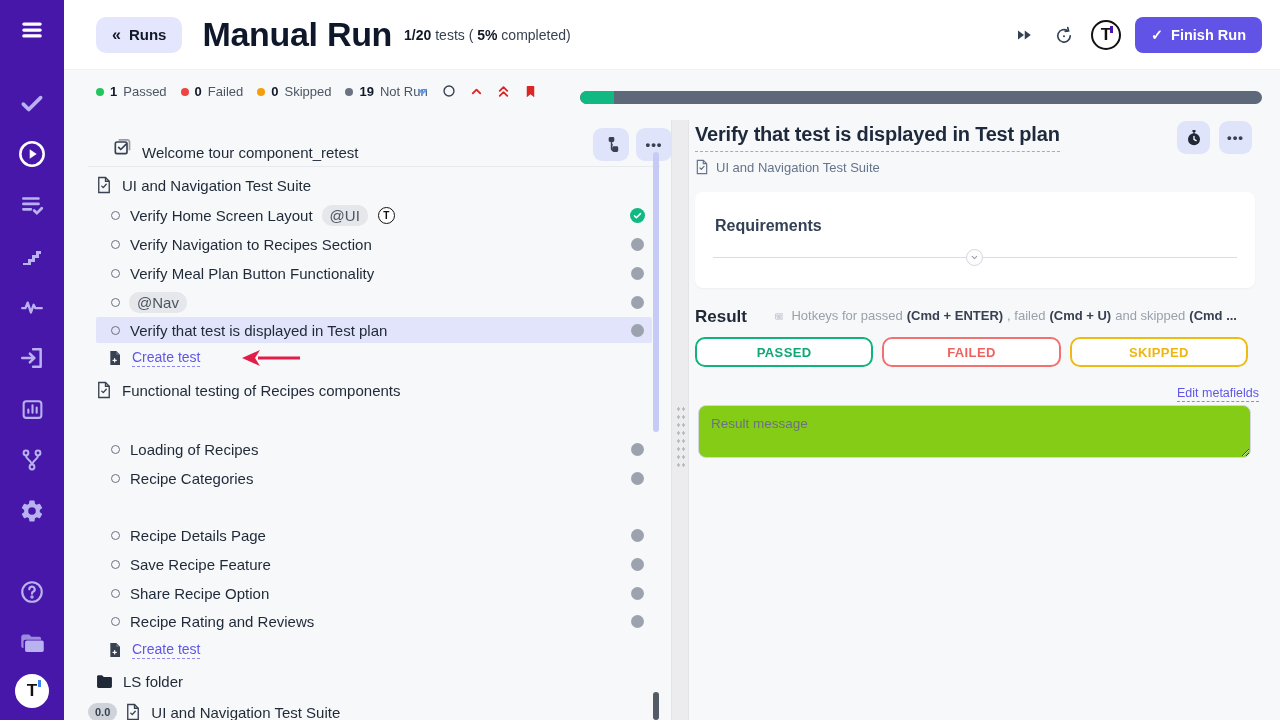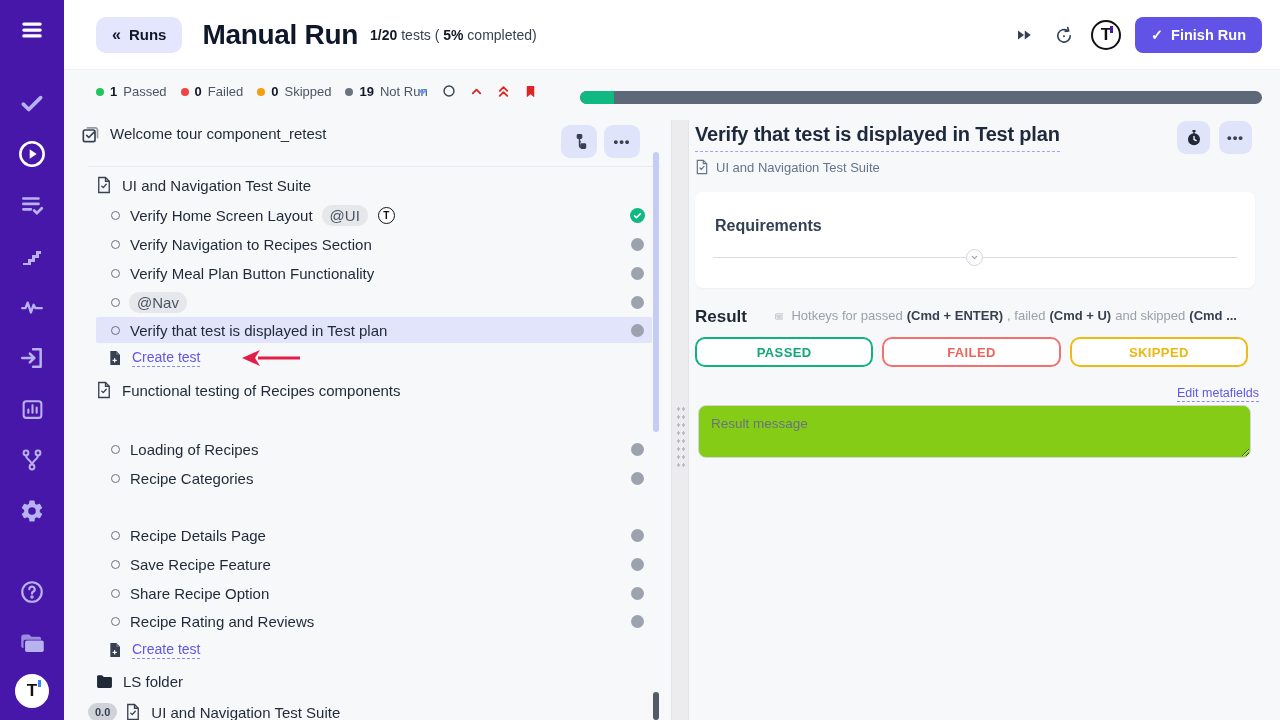--- a/index.html
+++ b/index.html
@@ -11,42 +11,42 @@
   .sb-btn { width:40px; height:40px; display:flex; align-items:center; justify-content:center; cursor:pointer; }
   .sb-top { margin-top:10px; margin-bottom:22px; }
   .sb-gap { flex:1; }
   .sb-btn + .sb-btn { margin-top:11px; }
   .sb-logo { margin-bottom:12px; }
 
   
   .header { position:absolute; left:64px; top:0; width:1216px; height:70px; background:#ffffff; display:flex; align-items:center; border-bottom:1px solid #f0f1f4; }
   .runs-btn { margin-left:32px; background:#e3e6fc; border:none; border-radius:10px; padding:9px 16px; font-size:15px; font-weight:600; color:#111827; display:flex; align-items:center; gap:8px; cursor:pointer; font-family:inherit; }
   .runs-btn .chev { font-size:16px; }
-  .run-title { margin-left:20px; font-size:28px; font-weight:800; color:#0f172a; letter-spacing:-0.3px; }
+  .run-title { margin-left:20px; font-size:34px; font-weight:800; color:#0f172a; letter-spacing:-0.3px; }
   .run-meta { margin-left:12px; font-size:14px; color:#374151; }
   .run-meta b { color:#111827; }
   .hdr-right { margin-left:auto; display:flex; align-items:center; margin-right:18px; gap:14px; }
   .hdr-icon { width:26px; height:26px; display:flex; align-items:center; justify-content:center; cursor:pointer; }
   .tlogo { width:30px; height:30px; border-radius:50%; background:#fff; border:2px solid #111; display:flex; align-items:center; justify-content:center; position:relative; font-weight:800; font-size:17px; color:#111; cursor:pointer; }
   .tlogo .flag { position:absolute; top:4px; right:6px; width:3px; height:7px; background:#4617a9; }
   .finish-btn { background:#6153e6; color:#fff; border:none; border-radius:8px; padding:10px 16px; font-size:14.5px; font-weight:600; display:flex; align-items:center; gap:8px; cursor:pointer; font-family:inherit; }
 
   
   .statusbar { position:absolute; left:64px; top:70px; width:1216px; height:50px; }
   .counts { position:absolute; left:32px; top:14px; display:flex; align-items:center; gap:14px; font-size:13px; color:#4b5563; }
   .cnt { display:flex; align-items:center; gap:6px; }
   .cnt b { color:#111827; }
   .dot8 { width:8px; height:8px; border-radius:50%; display:inline-block; }
   .prio-icons { position:absolute; left:349px; top:12px; display:flex; align-items:center; gap:9px; }
   .prio-icons > span { width:18px; height:18px; display:flex; align-items:center; justify-content:center; cursor:pointer; }
   .progress-track { position:absolute; left:516px; top:21px; width:682px; height:13px; background:#5d6878; border-radius:7px; overflow:hidden; }
   .progress-fill { height:100%; background:#10b981; border-radius:7px 0 0 7px; }
 
   
-  .tree-head { position:absolute; left:80px; top:125px; width:560px; height:36px; display:flex; align-items:flex-start; }
+  .tree-head { position:absolute; left:112px; top:125px; width:560px; height:36px; display:flex; align-items:flex-end; }
   .tree-title { margin-left:10px; font-size:15px; font-weight:500; color:#1f2937; }
   .tree-head-btns { margin-left:auto; display:flex; gap:7px; }
   .sq-btn { width:36px; height:33px; background:#e0e4fb; border:none; border-radius:9px; display:flex; align-items:center; justify-content:center; cursor:pointer; font-family:inherit; color:#374151; }
   .tree-divider { position:absolute; left:88px; top:166px; width:572px; height:1px; background:#e7e9ee; }
 
   .tree-body { position:absolute; left:96px; top:120px; width:556px; height:600px; }
   .trow { position:absolute; left:0; width:100%; height:26px; display:flex; align-items:center; }
   .trow.sel { background:#e1e4fa; border-radius:2px; }
   .suite-label { margin-left:10px; font-size:15px; color:#1f2937; }
   .test-bullet { width:9px; height:9px; border:1.5px solid #6b7280; border-radius:50%; margin-left:15px; flex:none; }

